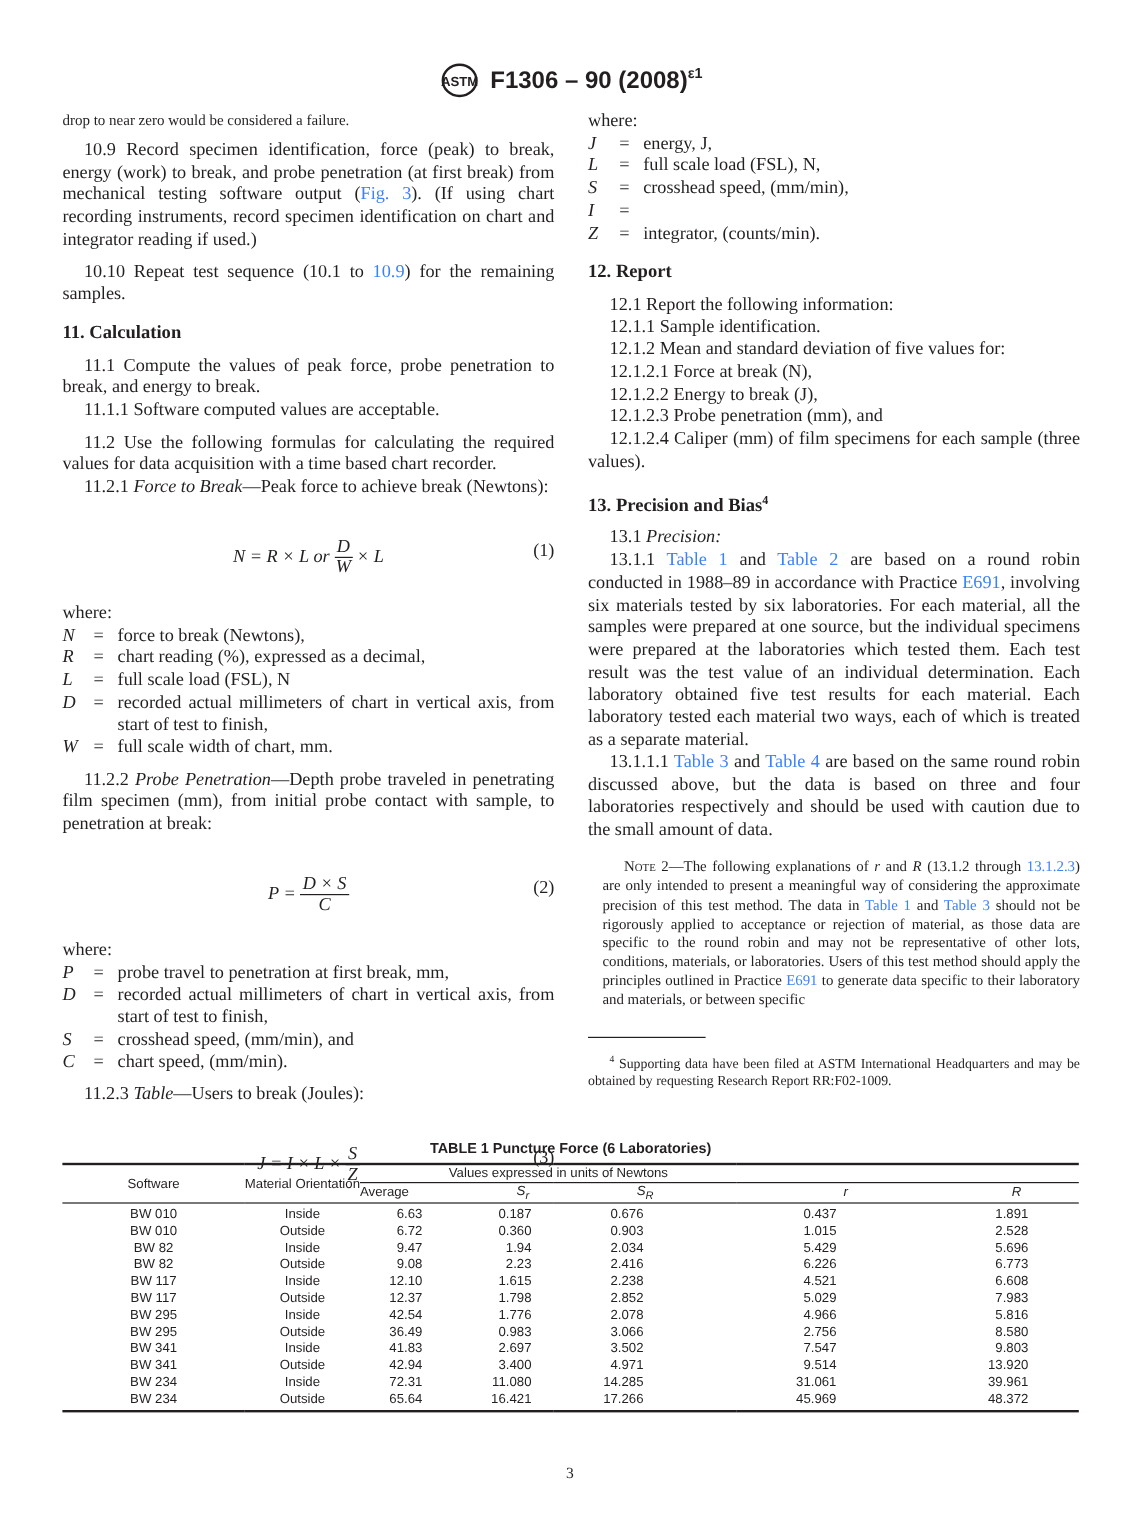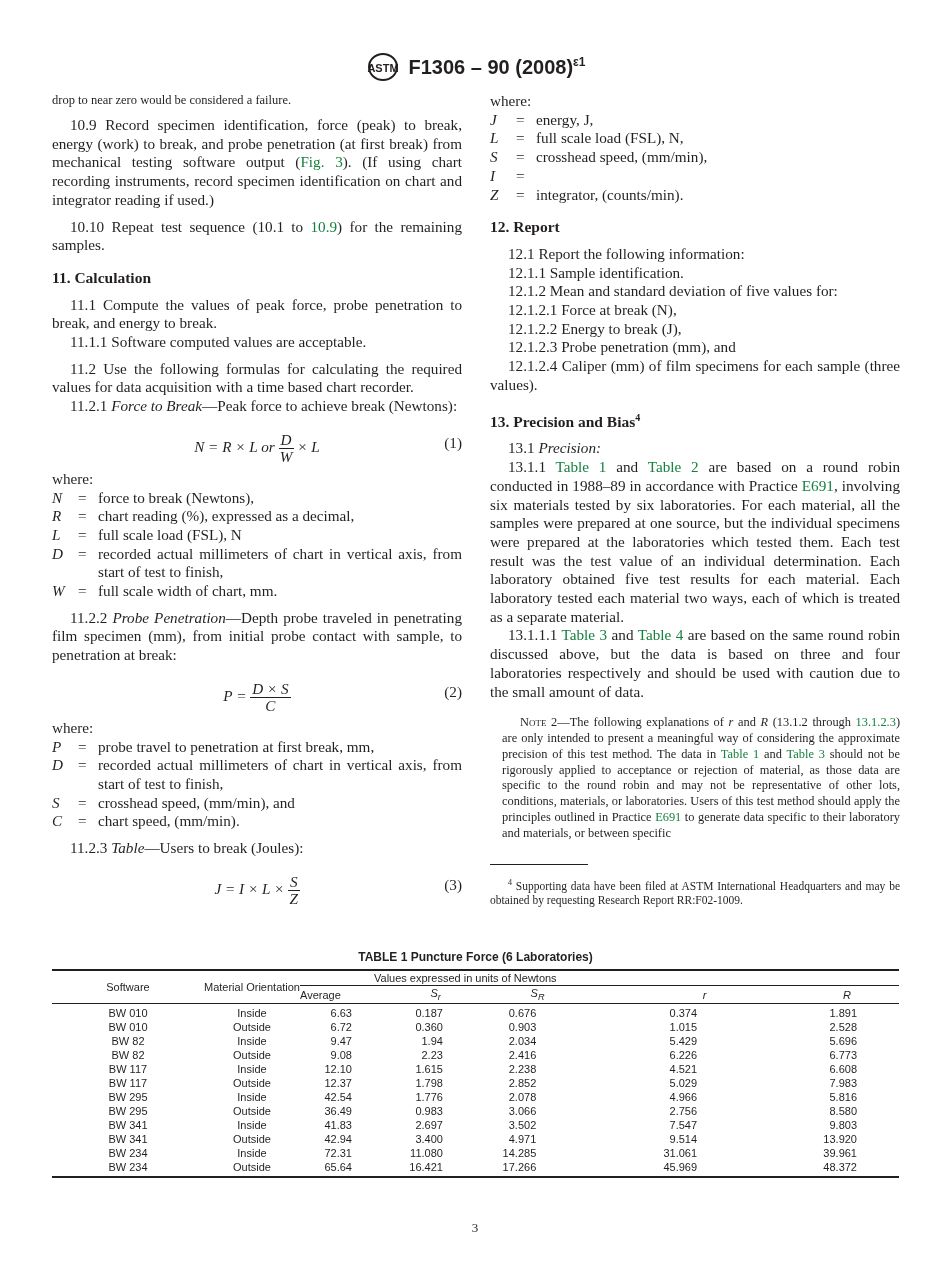--- a/index.html
+++ b/index.html
@@ -1,33 +1,33 @@
 <!DOCTYPE html>
 <html><head>
 <meta charset="utf-8">
 <style>
   html, body { margin: 0; padding: 0; background: #ffffff; }
   body { width: 950px; height: 1272px; position: relative; overflow: hidden;
          font-family: "Liberation Serif", "DejaVu Serif", serif; color: #231f20; }
-  .link { color: #15803d; }
+  .link { color: #3b82f6; }
   .hdr { position: absolute; top: 52px; left: 0; width: 950px; text-align: center; }
   .hdr .logo { display: inline-block; vertical-align: middle; width: 36px; height: 30px; }
   .hdr .title { font-family: "Liberation Sans", sans-serif; font-weight: bold; font-size: 20px;
                 vertical-align: middle; margin-left: 4px; }
   .hdr sup { font-size: 12px; }
   .col { position: absolute; top: 92px; width: 410px; font-size: 15.2px; line-height: 18.7px; }
   .colL { left: 52px; }
   .colR { left: 490px; }
   p { margin: 0; text-align: justify; }
   .ind { text-indent: 18px; }
   .gap { height: 8px; }
   .gapL { height: 14px; }
   h3 { margin: 0; font-size: 15.5px; font-weight: bold; }
   .small { font-size: 12.5px; line-height: 16px; }
-  .eq { position: relative; height: 38px; margin: 8px 0; }
+  .eq { position: relative; height: 38px; margin: 24px 0; }
   .eq .body { position: absolute; left: 0; right: 0; text-align: center; top: 8px; font-style: italic; }
   .eq .num { position: absolute; right: 0; top: 10px; font-style: normal; }
   .frac { display: inline-block; vertical-align: middle; text-align: center; font-style: italic; }
   .frac .n { display: block; border-bottom: 1px solid #231f20; padding: 0 2px; line-height: 16px; }
   .frac .d { display: block; line-height: 16px; }
   .deflist { margin: 0; }
   .def { display: flex; }
   .def .sym { width: 26px; font-style: italic; }
   .def .eqs { width: 20px; }
   .def .txt { flex: 1; text-align: justify; }
@@ -217,21 +217,21 @@
         <th style="text-align:center"><i>R</i></th>
       </tr>
     </thead>
     <tbody id="t1body">
         <tr>
           <td class="c-mat">BW 010</td>
           <td class="c-ori">Inside</td>
           <td class="c-num" style="padding-right:38px">6.63</td>
           <td class="c-num" style="padding-right:18px">0.187</td>
           <td class="c-num" style="padding-right:78px">0.676</td>
-          <td class="c-num" style="padding-right:98px">0.374</td>
+          <td class="c-num" style="padding-right:98px">0.437</td>
           <td class="c-num" style="padding-right:42px">1.891</td>
         </tr>
         <tr>
           <td class="c-mat">BW 010</td>
           <td class="c-ori">Outside</td>
           <td class="c-num" style="padding-right:38px">6.72</td>
           <td class="c-num" style="padding-right:18px">0.360</td>
           <td class="c-num" style="padding-right:78px">0.903</td>
           <td class="c-num" style="padding-right:98px">1.015</td>
           <td class="c-num" style="padding-right:42px">2.528</td>

